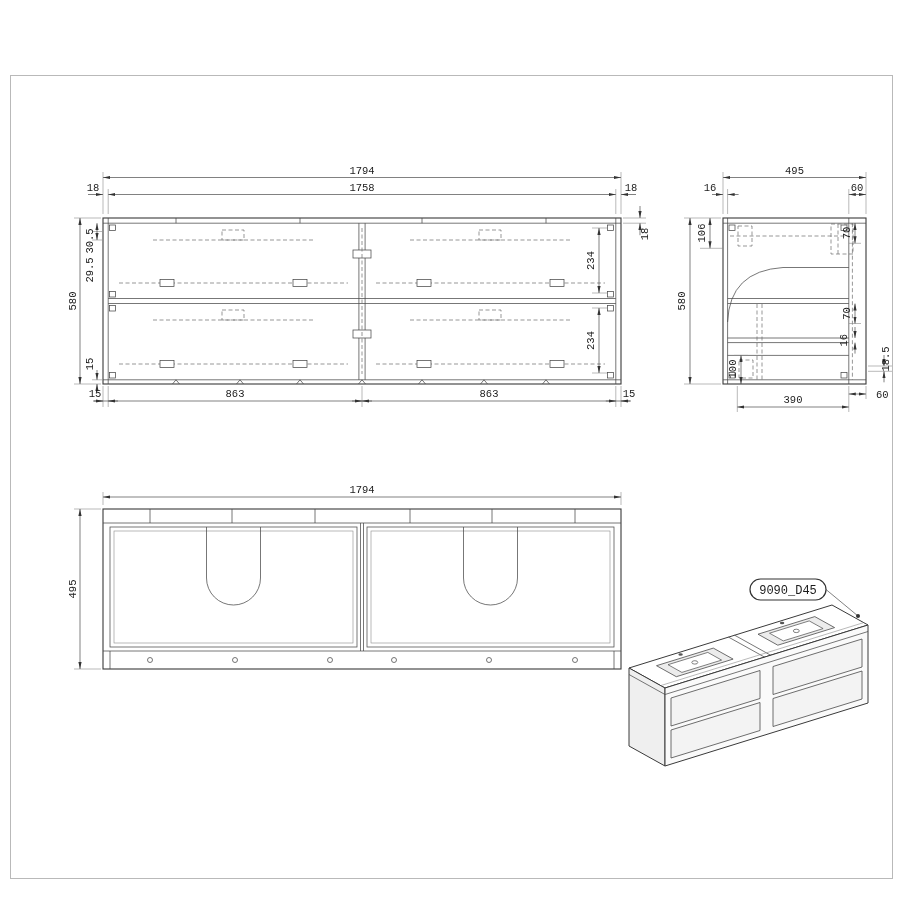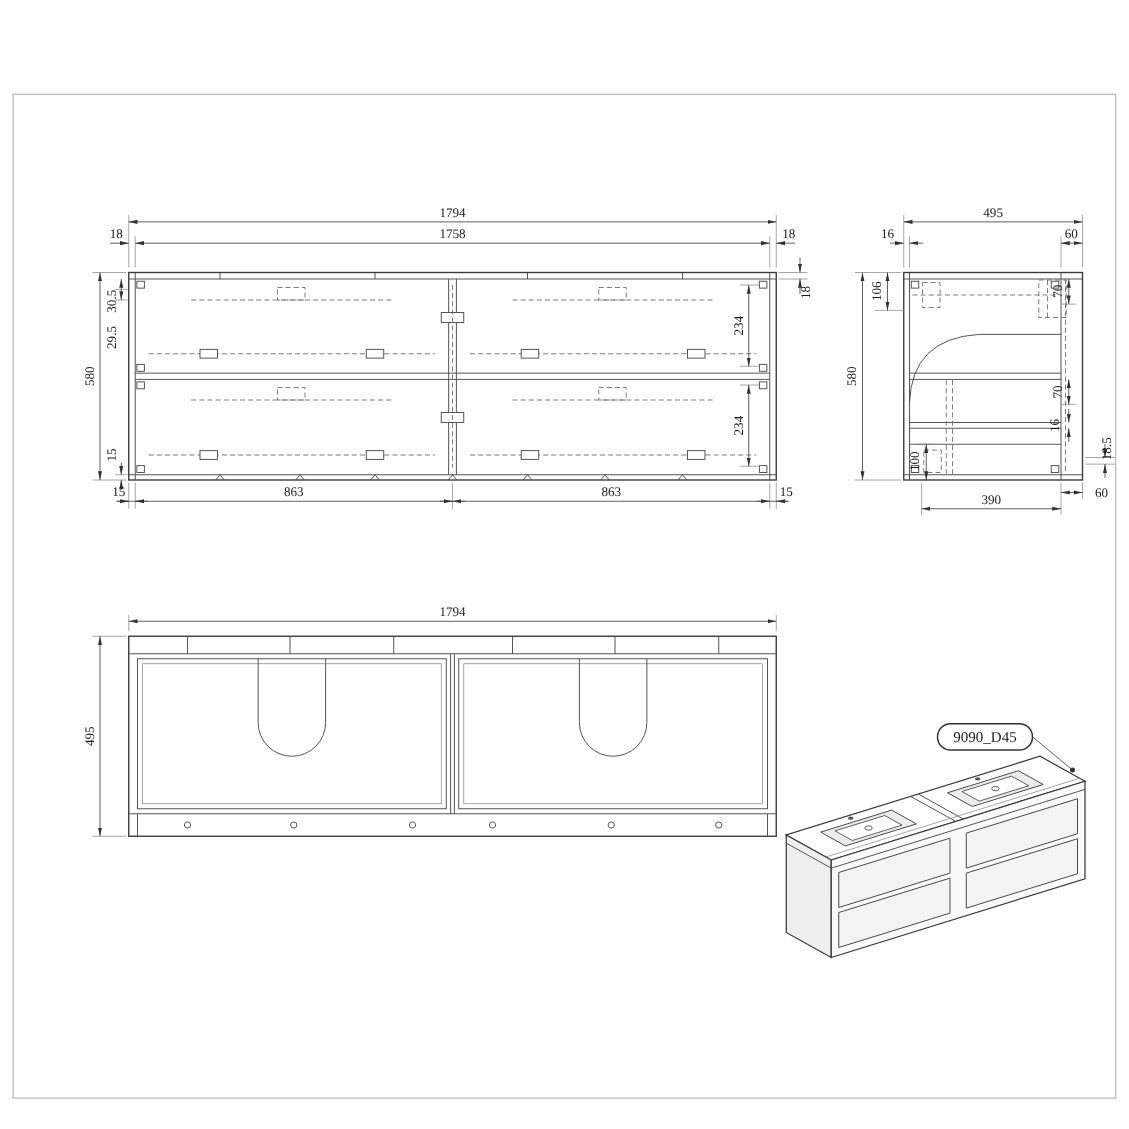--- a/index.html
+++ b/index.html
@@ -1,16 +1,16 @@
 <!DOCTYPE html>
 <html><head>
 <meta charset="utf-8">
 <style>
   html,body{margin:0;padding:0;background:#fff;}
-  .sheet{position:relative;width:903px;height:903px;background:#ffffff;font-family:Liberation Serif, serif;}
+  .sheet{position:relative;width:903px;height:903px;background:#ffffff;font-family:Liberation Mono, monospace;}
   svg{position:absolute;left:0;top:0;}
   .ol{stroke:#3a3a3a;stroke-width:1.1;fill:none;}
   .tl{stroke:#4a4a4a;stroke-width:0.75;fill:none;}
   .hd{stroke:#6a6a6a;stroke-width:0.7;fill:none;stroke-dasharray:4 2.5;}
   .dl{stroke:#4a4a4a;stroke-width:0.7;fill:none;}
   .xl{stroke:#8a8a8a;stroke-width:0.6;fill:none;}
   .fit{fill:#ffffff;stroke:#4a4a4a;stroke-width:0.75;}
   text.dim{font-size:10.5px;fill:#1b1b1b;}
   text.lbl{font-size:12px;fill:#1b1b1b;}
 </style>

